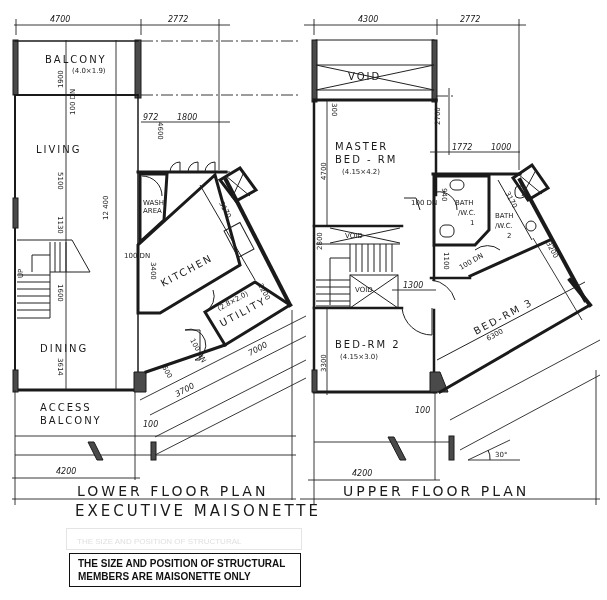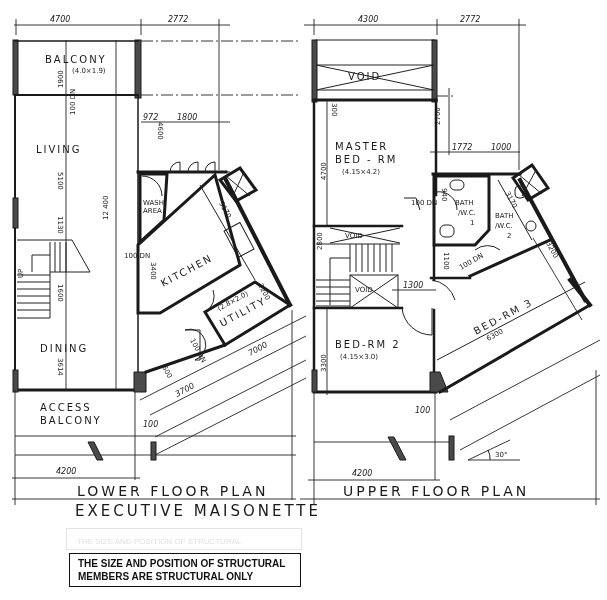--- a/index.html
+++ b/index.html
@@ -22,21 +22,21 @@
   .ghostbox span { font-family:"Liberation Sans", sans-serif; font-size:8px; color:#e0e0e0; padding-left:10px; line-height:20px; }
 </style>
 </head>
 <body>
 
 <div class="ghostbox">
   <span>THE SIZE AND POSITION OF STRUCTURAL</span>
 </div>
 <div class="notebox">
   <span>THE SIZE AND POSITION OF STRUCTURAL</span>
-  <span>MEMBERS ARE STRUCTURAL ONLY</span>
+  <span>MEMBERS ARE MAISONETTE ONLY</span>
 </div>
 
 <svg width="607" height="600" viewBox="0 0 607 600">
 
   <g>
 
     <line class="dim" x1="14" y1="25" x2="230" y2="25"></line>
     <line class="dim" x1="16" y1="19" x2="16" y2="35"></line>
     <line class="dim" x1="141" y1="19" x2="141" y2="35"></line>
     <line class="dim" x1="219" y1="19" x2="219" y2="35"></line>

